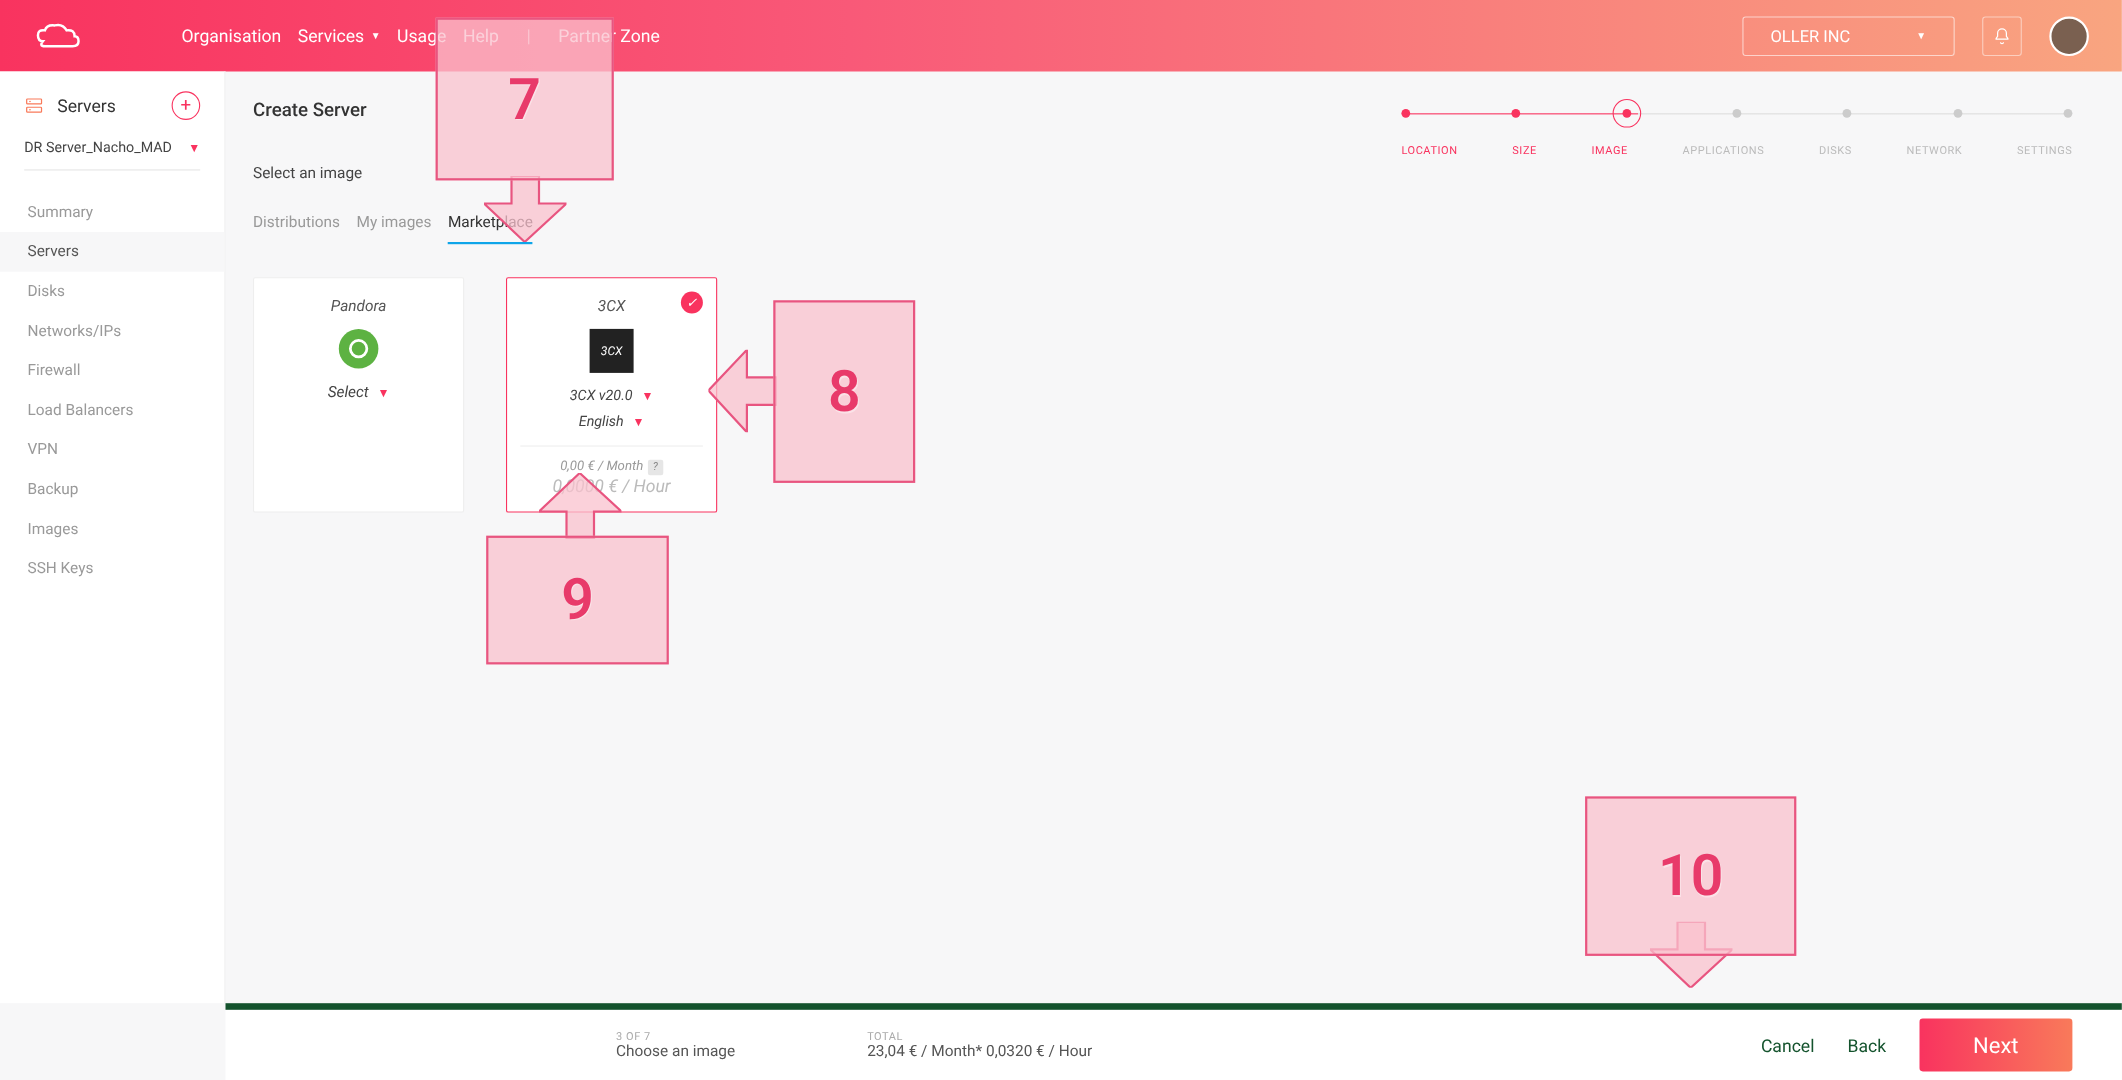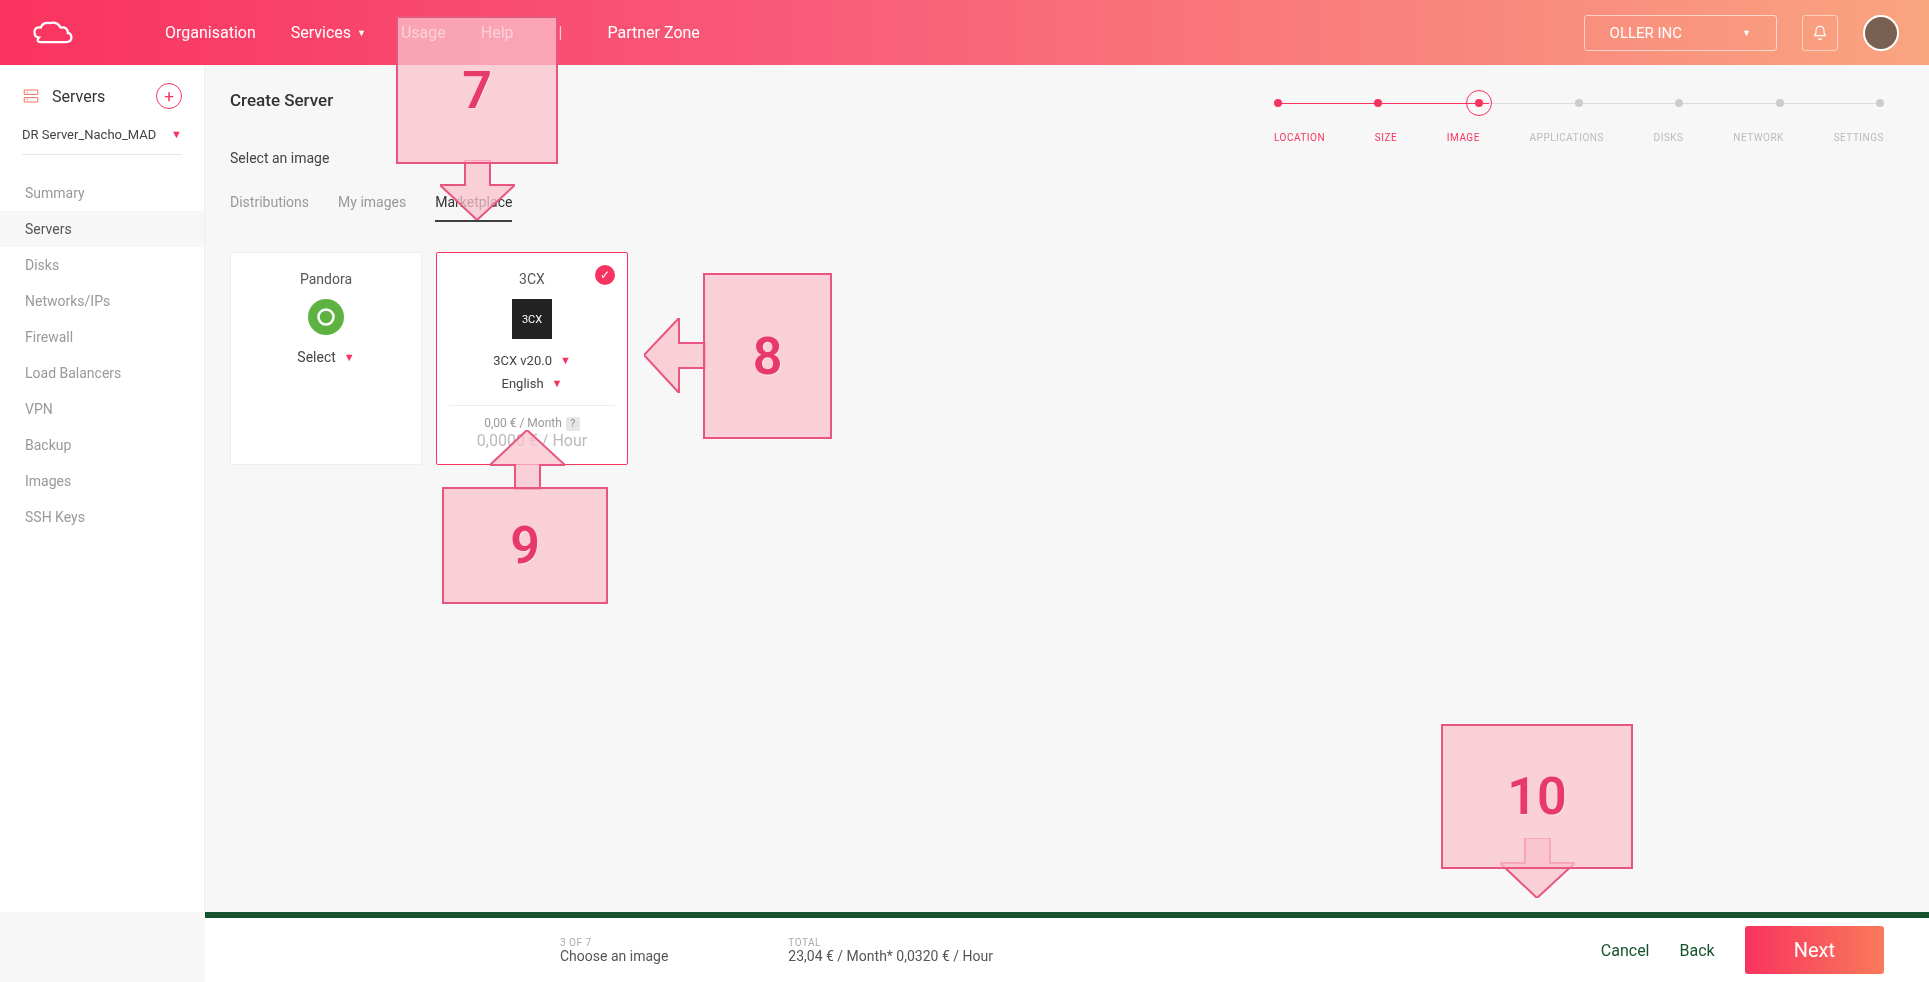--- a/index.html
+++ b/index.html
@@ -1,21 +1,21 @@
 <!DOCTYPE html>
 <html><head>
 <meta charset="utf-8">
 <style>
 * { box-sizing: border-box; margin: 0; padding: 0; }
 body { font-family: -apple-system, BlinkMacSystemFont, "Segoe UI", Roboto, sans-serif; background: #f7f7f8; color: #333; width: 1929px; height: 982px; overflow: hidden; position: relative; }
 
 
 .topbar { height: 65px; background: linear-gradient(90deg, #f9335f 0%, #f95978 40%, #f9a580 100%); display: flex; align-items: center; padding: 0 30px; color: #fff; }
 .logo { width: 45px; height: 28px; margin-right: 90px; }
-.nav { display: flex; gap: 35px; font-size: 16px; align-items: center; }
+.nav { display: flex; gap: 15px; font-size: 16px; align-items: center; }
 .nav-item { cursor: pointer; display: flex; align-items: center; gap: 6px; }
 .nav-sep { margin: 0 10px; opacity: .7; }
 .top-right { margin-left: auto; display: flex; align-items: center; gap: 25px; }
 .org-select { border: 1px solid rgba(255,255,255,.6); padding: 8px 25px; border-radius: 3px; font-size: 15px; display: flex; align-items: center; gap: 60px; cursor: pointer; }
 .bell { width: 36px; height: 36px; border: 1px solid rgba(255,255,255,.5); border-radius: 3px; display: flex; align-items: center; justify-content: center; cursor: pointer; }
 .avatar { width: 36px; height: 36px; border-radius: 50%; background: #7a6050; border: 2px solid #fff; cursor: pointer; }
 
 
 .body { display: flex; height: calc(100% - 65px - 70px); justify-content: space-between; }
 .sidebar { width: 205px; background: #fff; padding-top: 18px; border-right: 1px solid #eee; }
@@ -26,25 +26,25 @@
 .side-select { margin: 4px 22px 10px; font-size: 13px; color: #444; display: flex; align-items: center; justify-content: space-between; cursor: pointer; border-bottom: 1px solid #e5e5e5; padding-bottom: 12px; }
 .caret { color: #f9335f; font-size: 11px; }
 .side-list { margin-top: 20px; }
 .side-item { padding: 10px 25px; font-size: 14px; color: #999; cursor: pointer; }
 .side-item.active { background: #f7f7f8; color: #555; }
 
 
 .main { flex: 1; padding: 25px 0 25px 25px; overflow: auto; position: relative; }
 .page-title { font-size: 17px; font-weight: 500; color: #333; margin-bottom: 30px; }
 .section-title { font-size: 14px; color: #444; margin-bottom: 28px; margin-top: 40px; }
-.tabs { display: flex; gap: 29px; font-size: 14px; margin-bottom: 30px; }
+.tabs { display: flex; gap: 15px; font-size: 14px; margin-bottom: 30px; }
 .tab { color: #999; cursor: pointer; padding-bottom: 10px; }
-.tab.active { color: #333; border-bottom: 2px solid #404040; }
-
-.cards { display: flex; gap: 14px; }
+.tab.active { color: #333; border-bottom: 2px solid #0ea5e9; }
+
+.cards { display: flex; gap: 38px; font-style: italic; }
 .card { width: 192px; background: #fff; border: 1px solid #eee; border-radius: 2px; padding: 18px 12px 14px; text-align: center; position: relative; }
 .card.selected { border: 1px solid #f9335f; }
 .card-name { font-size: 14px; color: #555; margin-bottom: 12px; }
 .card-logo { width: 36px; height: 36px; margin: 0 auto 14px; border-radius: 50%; display: flex; align-items: center; justify-content: center; }
 .pandora-logo { background: #5db242; }
 .cx-logo { width: 40px; height: 40px; background: #222; border-radius: 0; color: #fff; font-size: 11px; display: flex; align-items: center; justify-content: center; }
 .check-badge { position: absolute; top: 12px; right: 12px; width: 20px; height: 20px; border-radius: 50%; background: #f9335f; color: #fff; display: flex; align-items: center; justify-content: center; font-size: 12px; }
 .card-select-row { display: flex; align-items: center; justify-content: center; gap: 8px; font-size: 14px; color: #444; cursor: pointer; margin-top: 2px; }
 .card-subrow { display: flex; align-items: center; justify-content: center; gap: 8px; font-size: 13px; color: #444; cursor: pointer; margin-top: 8px; }
 .card-price { border-top: 1px solid #eee; margin-top: 14px; padding-top: 10px; font-size: 12px; color: #999; }

